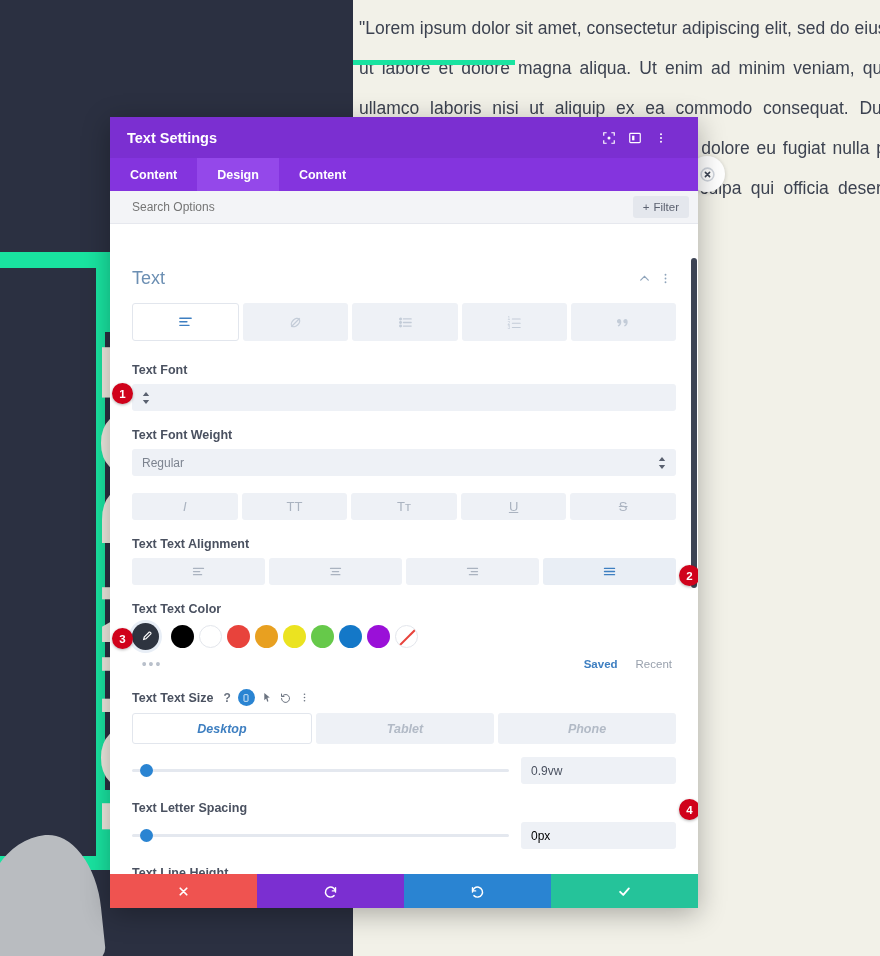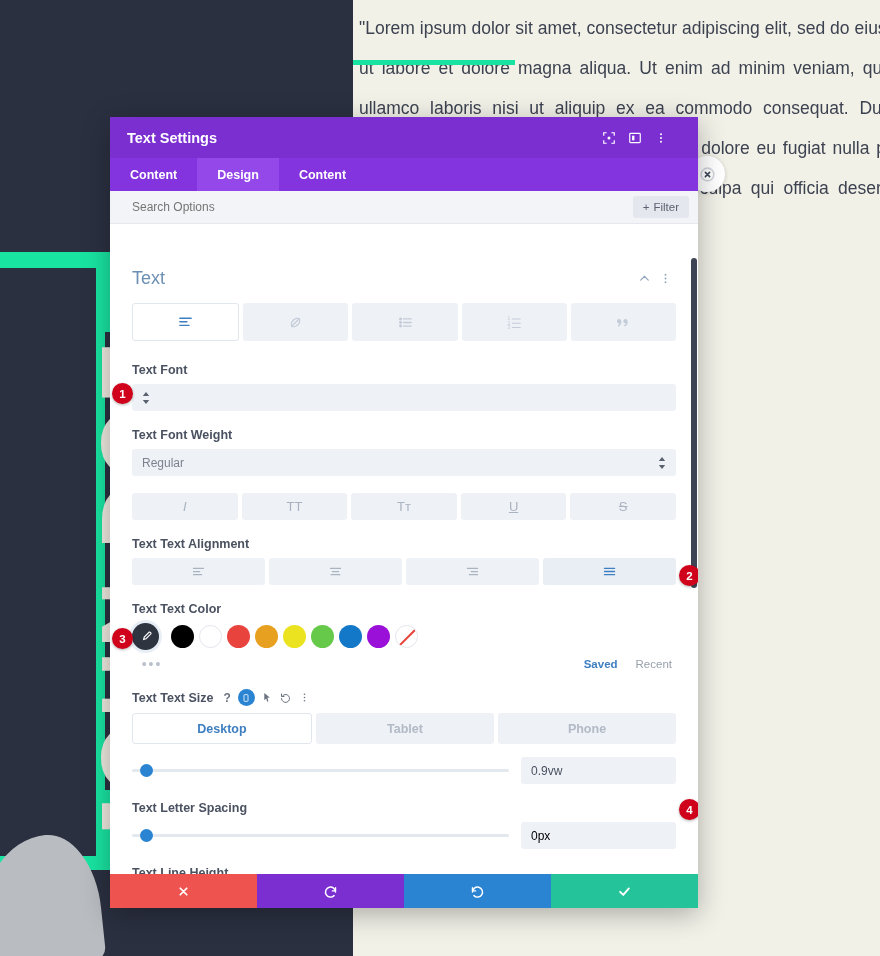--- a/index.html
+++ b/index.html
@@ -216,21 +216,21 @@
     width: 17px; height: 17px; border-radius: 50%;
     background: #2a84d2; color: #fff;
     display: flex; align-items: center; justify-content: center;
   }
 
   
   #device-tabs { display: flex; gap: 4px; margin-bottom: 13px; }
   .dev {
     flex: 1; height: 31px; background: #eef1f6; border-radius: 3px;
     display: flex; align-items: center; justify-content: center;
-    font-size: 12.5px; color: #b2bac6; font-weight: bold; cursor: pointer;
+    font-size: 12.5px; color: #b2bac6; font-weight: bold; cursor: pointer; font-style: italic;
   }
   .dev.active {
     background: #fff; border: 1px solid #e2e6ed; color: #3e7fc1;
   }
 
   
   .slider-row { display: flex; align-items: center; gap: 12px; }
   .slider {
     flex: 1; position: relative; height: 14px; display: flex; align-items: center;
   }

